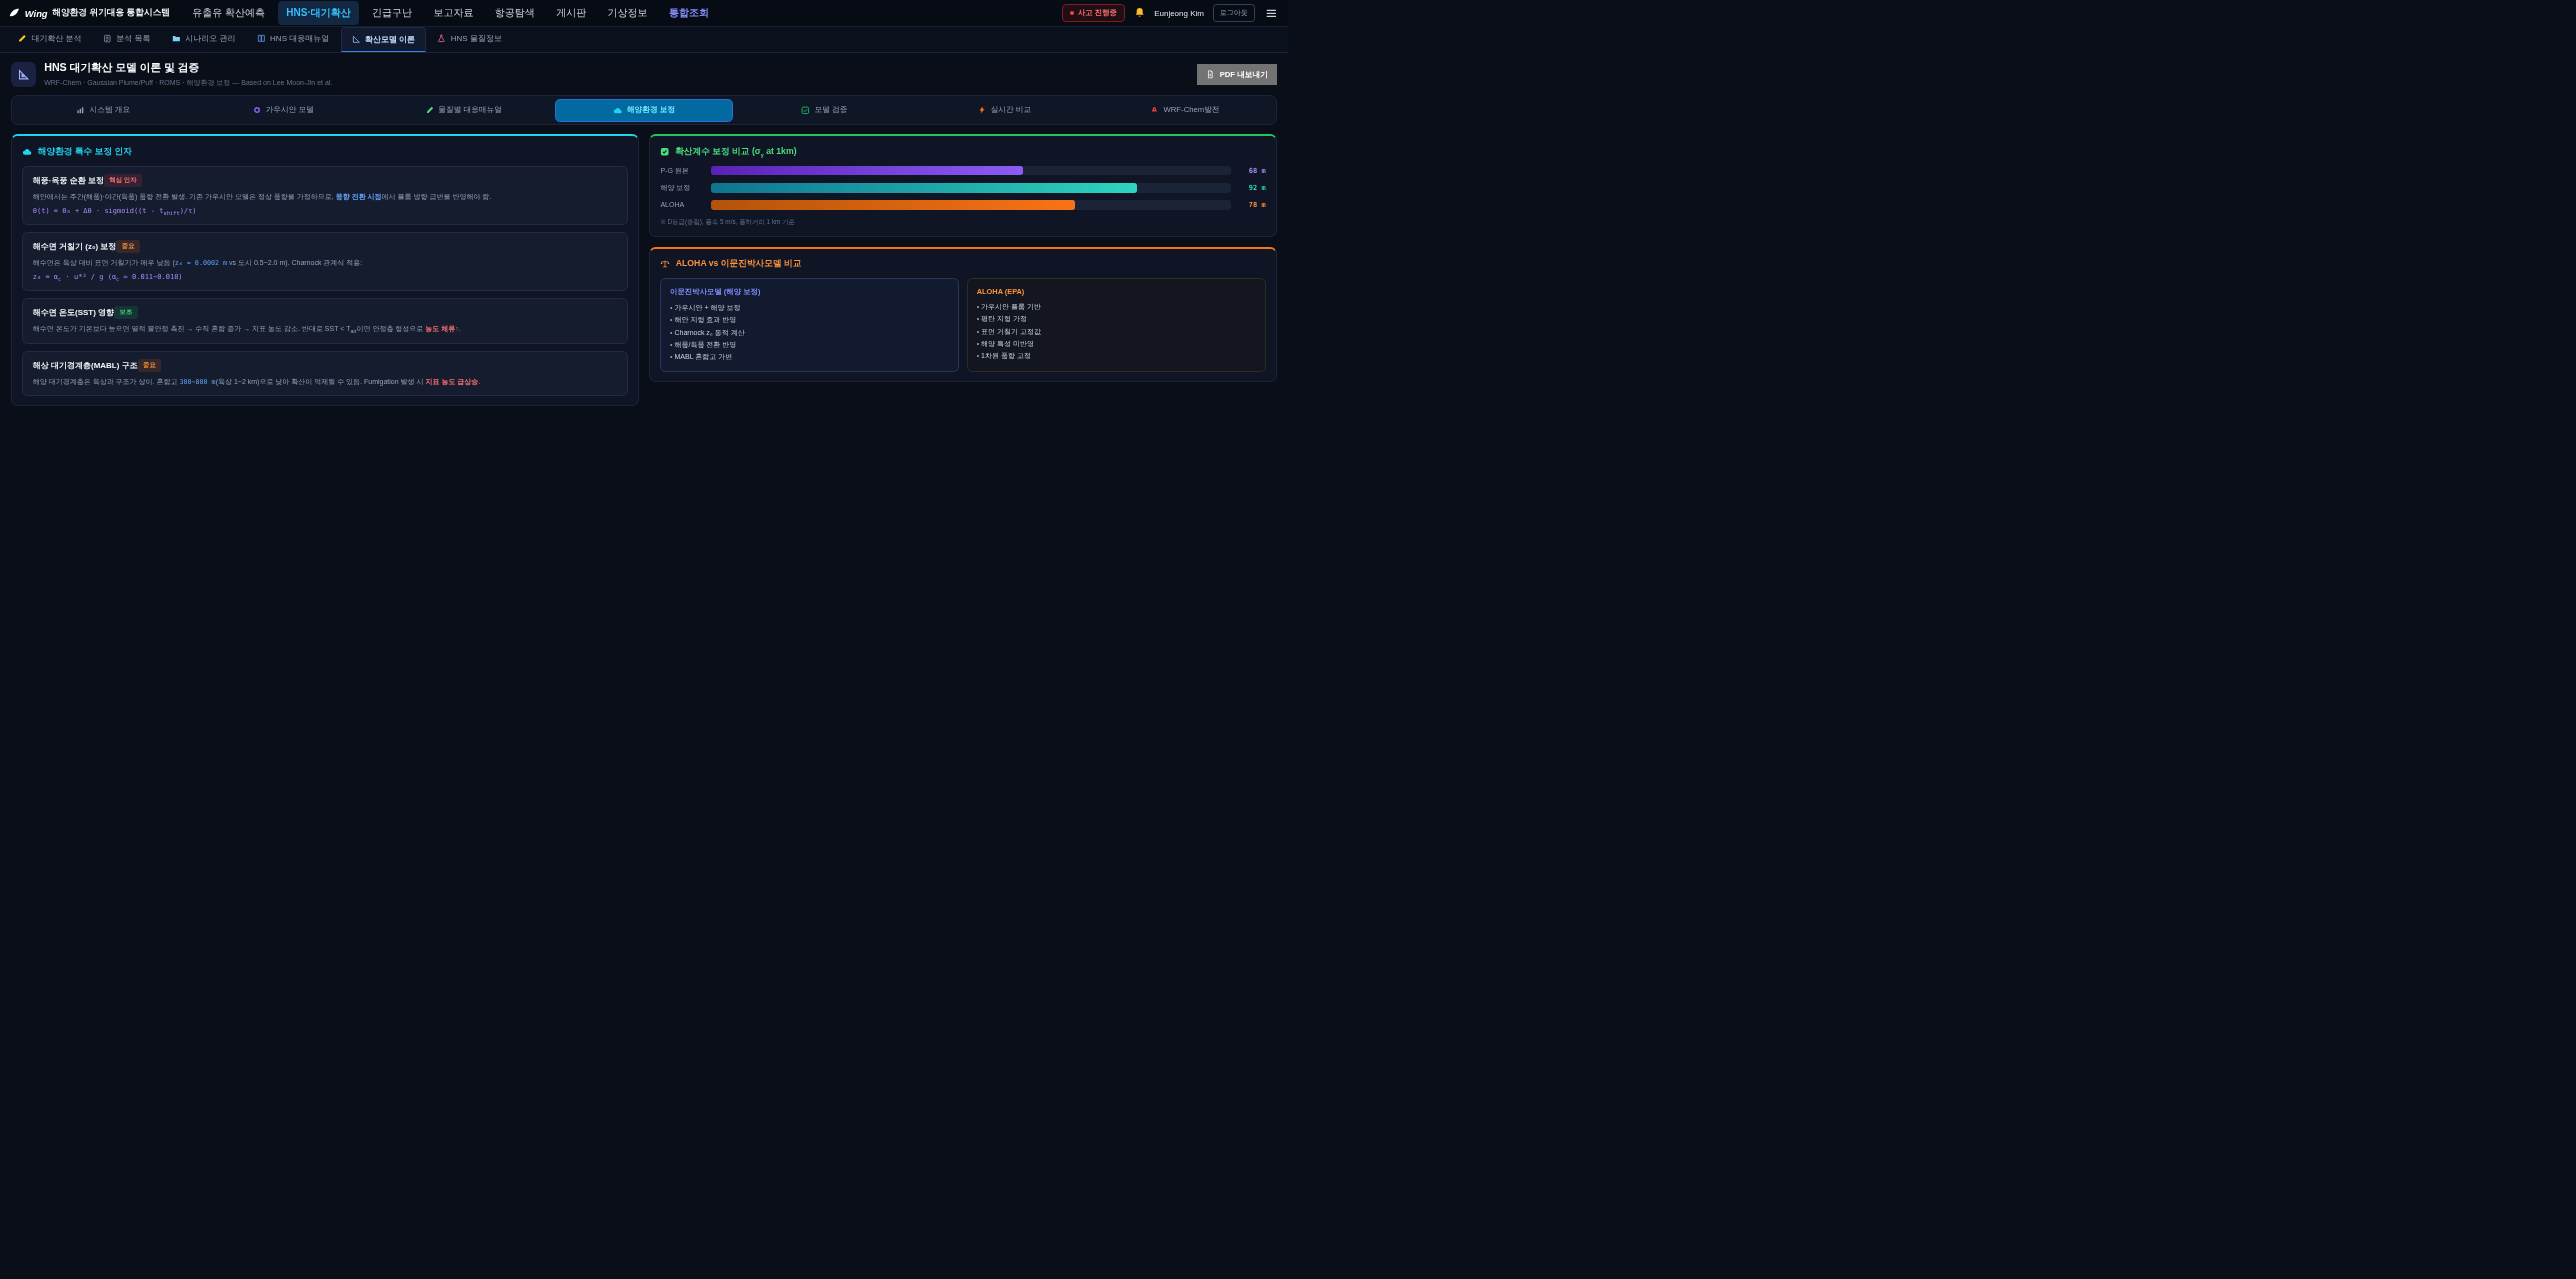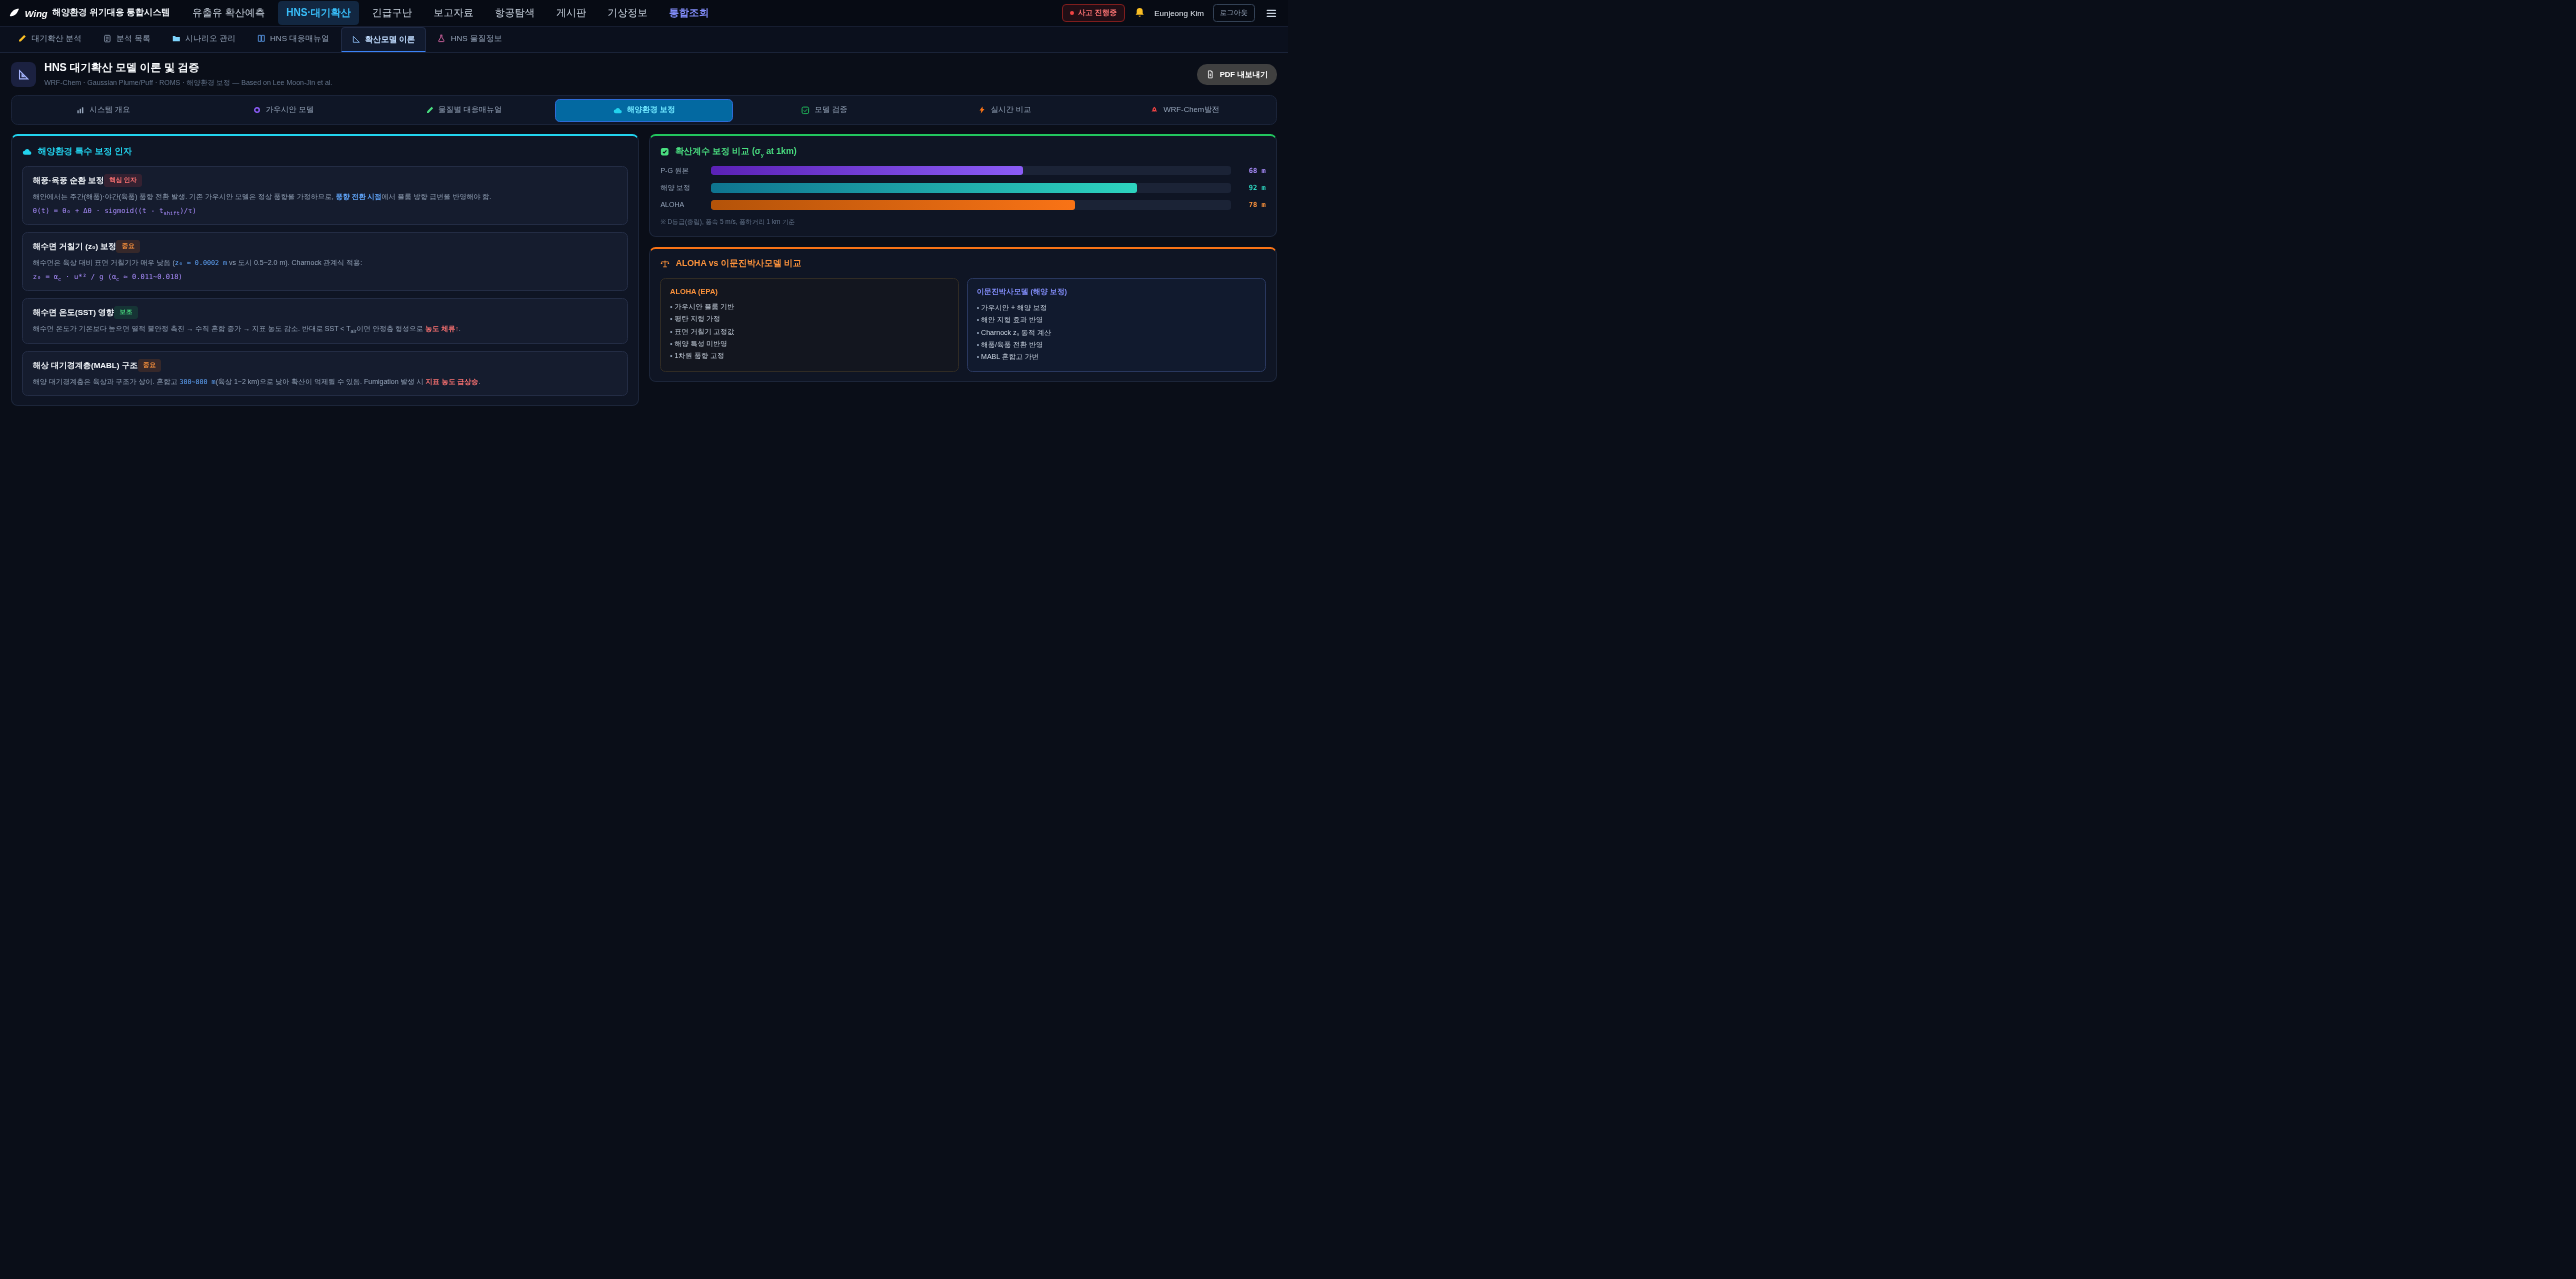--- a/index.html
+++ b/index.html
@@ -30,21 +30,21 @@
   .tab{display:flex;align-items:center;gap:4.7px;font-size:8px;color:#94a3b8;padding:0 10px;cursor:pointer;border-bottom:1.3px solid transparent}
   .tab.active{background:#111a2e;color:#bfdbfe;font-weight:bold;border:0.7px solid #1f2a44;border-bottom:1.3px solid #3b82f6;border-radius:4px 4px 0 0}
   .ic-amber{color:#fbbf24}.ic-gray{color:#94a3b8}.ic-slate{color:#7dd3fc}.ic-blue{color:#60a5fa}
   .ic-lblue{color:#93c5fd}.ic-pink{color:#f472b6}
 
   
   .page-header{display:flex;align-items:center;padding:8.7px 10.7px 7.4px;gap:8px}
   .header-icon{width:25.5px;height:25.5px;border-radius:6px;background:#1b2140;display:flex;align-items:center;justify-content:center;color:#a5b4fc}
   .page-title{font-size:10.7px;font-weight:bold;color:#f8fafc}
   .page-subtitle{font-size:7px;color:#64748b;margin-top:2.7px}
-  .pdf-btn{margin-left:auto;display:flex;align-items:center;gap:4.7px;background:#404040;color:#fff;font-size:7.7px;font-weight:bold;border:none;border-radius:10px;padding:5.4px 9.4px;cursor:pointer;font-family:inherit}
+  .pdf-btn{margin-left:auto;display:flex;align-items:center;gap:4.7px;background:#737373;color:#fff;font-size:7.7px;font-weight:bold;border:none;border-radius:0;padding:5.4px 9.4px;cursor:pointer;font-family:inherit}
 
   
   .section-tabs{margin:0 10.7px 8.7px;background:#0f1626;border:0.7px solid #1a2338;border-radius:6.7px;display:flex;padding:2.7px;gap:2.7px}
   .pill{flex:1;display:flex;align-items:center;justify-content:center;gap:4.7px;font-size:7.7px;color:#94a3b8;padding:5.4px 0;border-radius:4.7px;cursor:pointer;border:0.7px solid transparent;white-space:nowrap}
   .pill.active{background:#0369a1;border-color:#2e6bd6;color:#6ee7ff;font-weight:bold}
   .pc-gray{color:#94a3b8}.pc-purple{color:#8b5cf6}.pc-green{color:#4ade80}.pc-cyan{color:#22d3ee}
   .pc-dgreen{color:#22c55e}.pc-orange{color:#f97316}.pc-red{color:#ef4444}
 
   
   .content{display:grid;grid-template-columns:1fr 1fr;gap:9.4px;padding:0 10.7px;align-items:start}
@@ -368,39 +368,39 @@
         <h2 class="card-heading">
           <span>
               <svg width="10" height="10" viewBox="0 0 16 16" fill="none" stroke="currentColor" stroke-width="1.3">
                 <path d="M8 2.5v10M5 12.5h6M2.5 4.5h11"></path>
                 <path d="M2.5 4.5L1 8h3zM13.5 4.5L12 8h3z" fill="currentColor" stroke="none"></path>
               </svg>
             </span>
           <span>ALOHA vs 이문진박사모델 비교</span>
         </h2>
         <div class="cmp-grid">
+          <div class="cmp-box cmp-lee">
+            <h4 class="cmp-title">이문진박사모델 (해양 보정)</h4>
+            <ul class="cmp-list">
+              <li>가우시안 + 해양 보정</li>
+              <li>해안 지형 효과 반영</li>
+              <li>Charnock z₀ 동적 계산</li>
+              <li>해풍/육풍 전환 반영</li>
+              <li>MABL 혼합고 가변</li>
+            </ul>
+          </div>
           <div class="cmp-box cmp-aloha">
             <h4 class="cmp-title">ALOHA (EPA)</h4>
             <ul class="cmp-list">
               <li>가우시안 플룸 기반</li>
               <li>평탄 지형 가정</li>
               <li>표면 거칠기 고정값</li>
               <li>해양 특성 미반영</li>
               <li>1차원 풍향 고정</li>
             </ul>
           </div>
-          <div class="cmp-box cmp-lee">
-            <h4 class="cmp-title">이문진박사모델 (해양 보정)</h4>
-            <ul class="cmp-list">
-              <li>가우시안 + 해양 보정</li>
-              <li>해안 지형 효과 반영</li>
-              <li>Charnock z₀ 동적 계산</li>
-              <li>해풍/육풍 전환 반영</li>
-              <li>MABL 혼합고 가변</li>
-            </ul>
-          </div>
         </div>
       </section>
 
     </div>
   </main>
 </div>
 
 
 </body></html>

